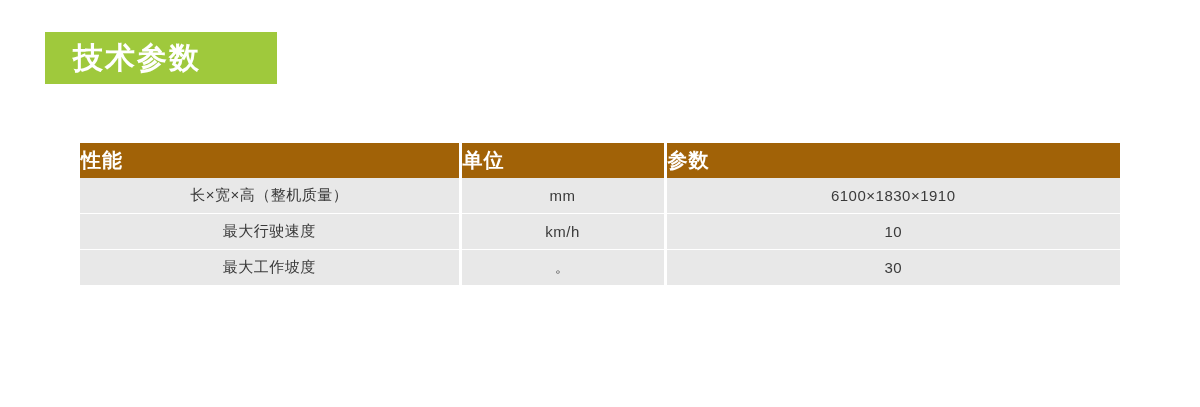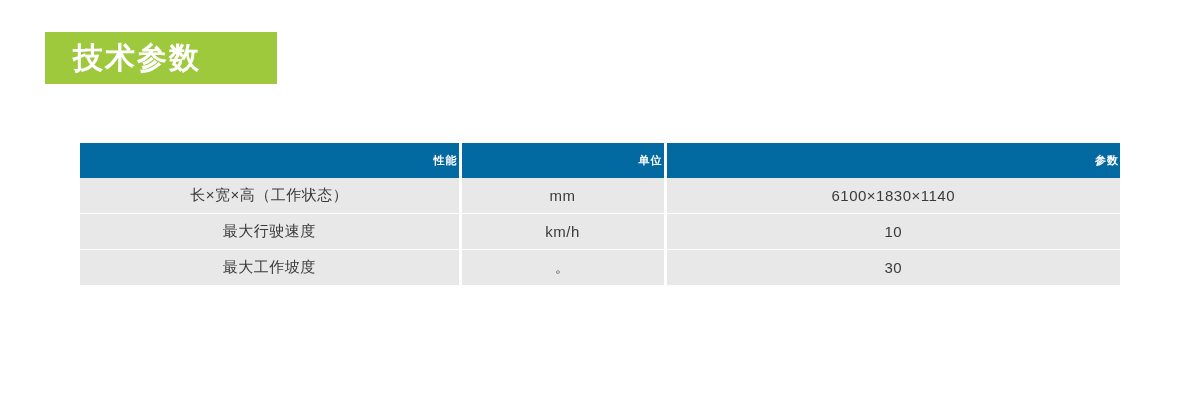--- a/index.html
+++ b/index.html
@@ -44,26 +44,26 @@
     left: 80px;
     top: 143px;
     width: 1040px;
     border-collapse: collapse;
     table-layout: fixed;
   }
   .spec-table col.c1 { width: 380px; }
   .spec-table col.c2 { width: 205px; }
   .spec-table col.c3 { width: 455px; }
   .spec-table th {
-    background: #0369a1;
+    background: #a16207;
     color: #ffffff;
-    font-size: 11px;
+    font-size: 20px;
     font-weight: bold;
     height: 33px;
-    text-align: right;
+    text-align: left;
     border-right: 3px solid #ffffff;
     letter-spacing: 1px;
   }
   .spec-table th:last-child {
     border-right: none;
   }
   .spec-table td {
     font-size: 15px;
     text-align: center;
     height: 33px;
@@ -99,23 +99,23 @@
     </colgroup>
     <thead>
       <tr>
         <th>性能</th>
         <th>单位</th>
         <th>参数</th>
       </tr>
     </thead>
     <tbody>
       <tr class="odd">
-        <td>长×宽×高（工作状态）</td>
+        <td>长×宽×高（整机质量）</td>
         <td>mm</td>
-        <td>6100×1830×1140</td>
+        <td>6100×1830×1910</td>
       </tr>
       <tr class="odd">
         <td>最大行驶速度</td>
         <td>km/h</td>
         <td>10</td>
       </tr>
       <tr class="odd">
         <td>最大工作坡度</td>
         <td>。</td>
         <td>30</td>

